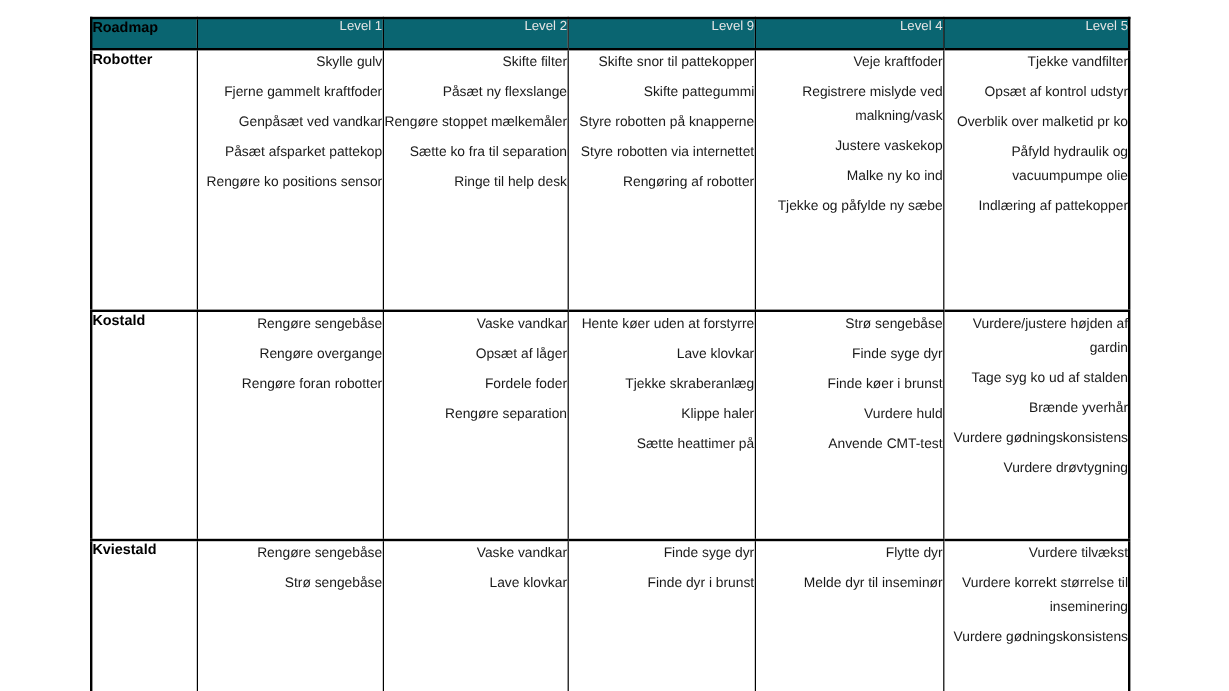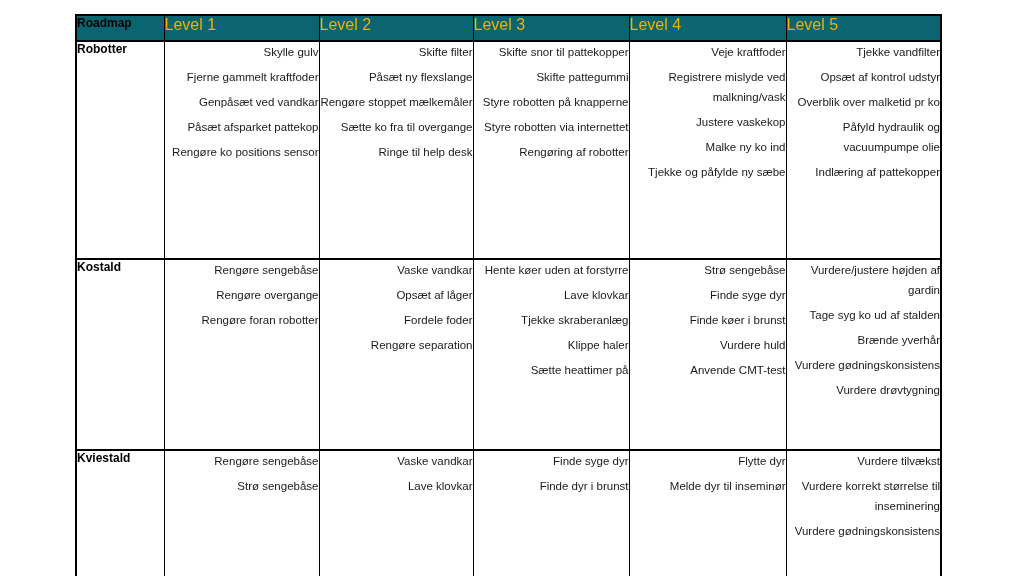--- a/index.html
+++ b/index.html
@@ -47,24 +47,24 @@
     background: #0a6571;
     color: #000000;
     font-size: 12px;
     font-weight: bold;
     text-align: left;
     vertical-align: middle;
     padding-left: 7px;
   }
   th.level {
     background: #0a6571;
-    color: #eab308;
-    font-size: 16px;
+    color: #e5e5e5;
+    font-size: 11px;
     font-weight: normal;
-    text-align: left;
+    text-align: right;
     vertical-align: middle;
   }
   td.row-label {
     font-size: 12px;
     font-weight: bold;
     color: #000000;
     padding: 7px 4px 0 7px;
   }
   td.tasks {
     padding: 9px 3px 4px 7px;
@@ -88,40 +88,40 @@
       <col style="width:154px">
       <col style="width:156px">
       <col style="width:157px">
       <col style="width:155px">
     </colgroup>
     <thead>
       <tr>
         <th class="corner">Roadmap</th>
         <th class="level">Level 1</th>
         <th class="level">Level 2</th>
-        <th class="level">Level 3</th>
+        <th class="level">Level 9</th>
         <th class="level">Level 4</th>
         <th class="level">Level 5</th>
       </tr>
     </thead>
     <tbody>
       <tr class="row-0">
         <td class="row-label">Robotter</td>
         <td class="tasks">
           <p>Skylle gulv</p>
           <p>Fjerne gammelt kraftfoder</p>
           <p>Genpåsæt ved vandkar</p>
           <p>Påsæt afsparket pattekop</p>
           <p>Rengøre ko positions sensor</p>
         </td>
         <td class="tasks">
           <p>Skifte filter</p>
           <p>Påsæt ny flexslange</p>
           <p>Rengøre stoppet mælkemåler</p>
-          <p>Sætte ko fra til overgange</p>
+          <p>Sætte ko fra til separation</p>
           <p>Ringe til help desk</p>
         </td>
         <td class="tasks">
           <p>Skifte snor til pattekopper</p>
           <p>Skifte pattegummi</p>
           <p>Styre robotten på knapperne</p>
           <p>Styre robotten via internettet</p>
           <p>Rengøring af robotter</p>
         </td>
         <td class="tasks">

